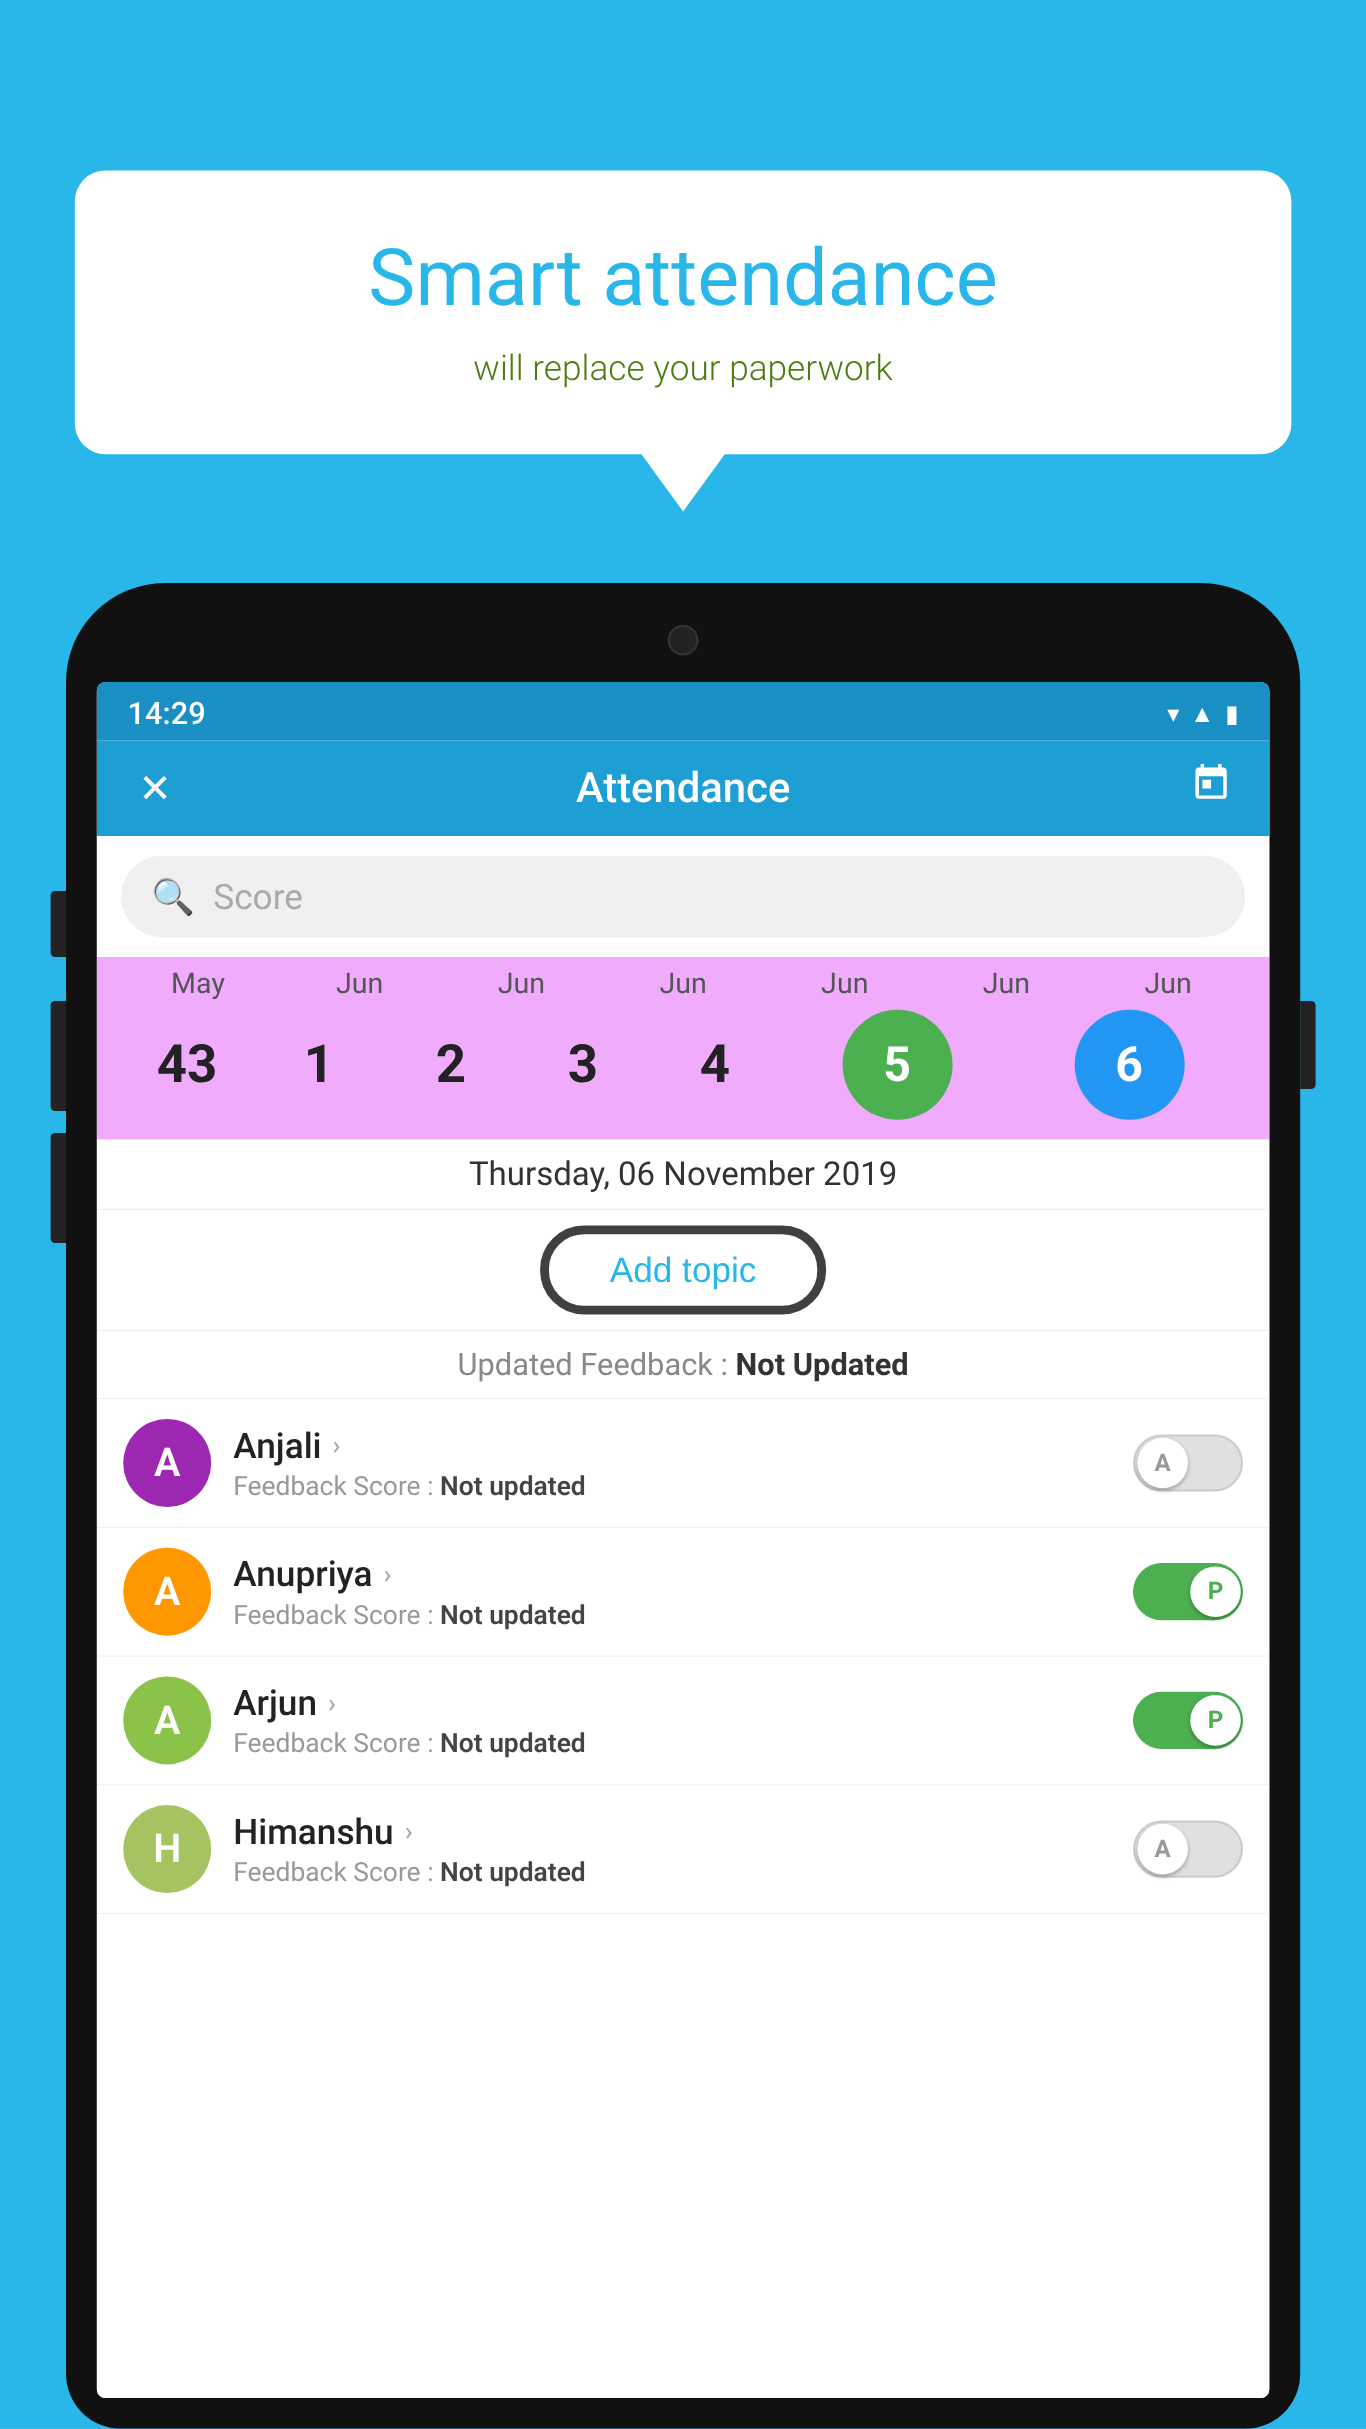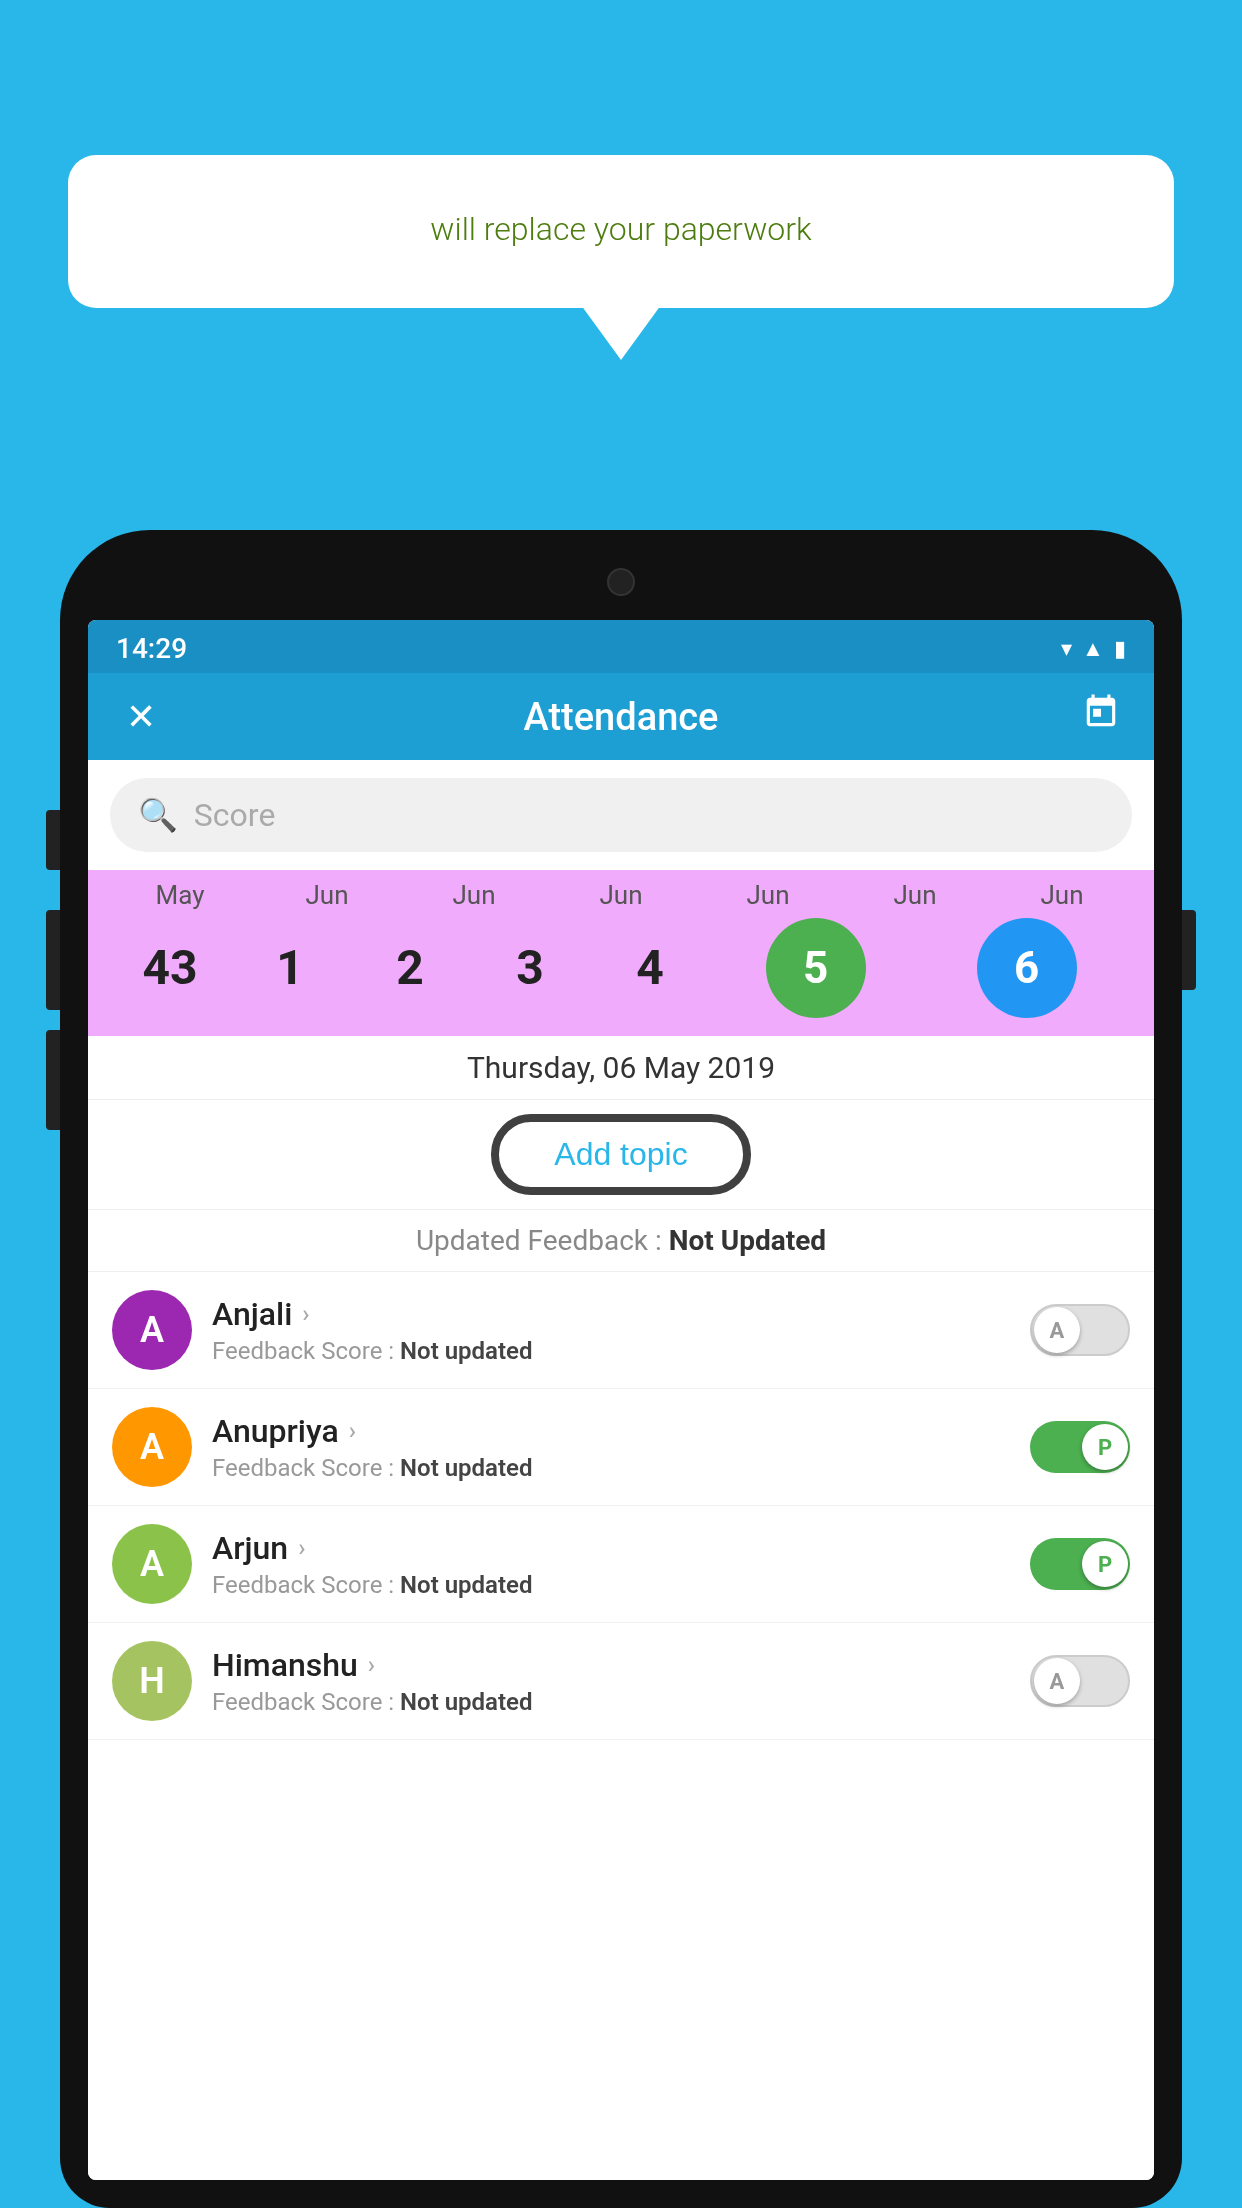--- a/index.html
+++ b/index.html
@@ -445,20 +445,21 @@
       border-radius: 4px 0 0 4px;
     }
   </style>
 </head>
 <body>
 
 <div style="position:absolute;width:1242px;height:2208px;background:#29b6e8;"></div>
 
 <div class="speech-bubble-container">
   <div class="speech-bubble">
+    <div class="speech-bubble-title">Smart attendance</div>
     <div class="speech-bubble-subtitle">will replace your paperwork</div>
     <div class="speech-bubble-arrow"></div>
   </div>
 </div>
 
 <div class="phone-frame">
 
   <div class="phone-side-btn-right"></div>
   <div class="phone-side-btn-left1"></div>
   <div class="phone-side-btn-left2"></div>
@@ -513,21 +514,21 @@
           <div class="cal-date">1</div>
           <div class="cal-date">2</div>
           <div class="cal-date">3</div>
           <div class="cal-date">4</div>
           <div class="cal-date today">5</div>
           <div class="cal-date selected">6</div>
         </div>
       </div>
 
       <div class="date-info">
-        <div class="selected-date-text">Thursday, 06 May 2019</div>
+        <div class="selected-date-text">Thursday, 06 November 2019</div>
       </div>
 
       <div class="add-topic-container">
         <button class="add-topic-btn">Add topic</button>
       </div>
 
       <div class="avg-feedback">
         <span class="avg-feedback-text">Updated Feedback : </span><span class="avg-feedback-text avg-feedback-value">Not Updated</span>
       </div>
 

